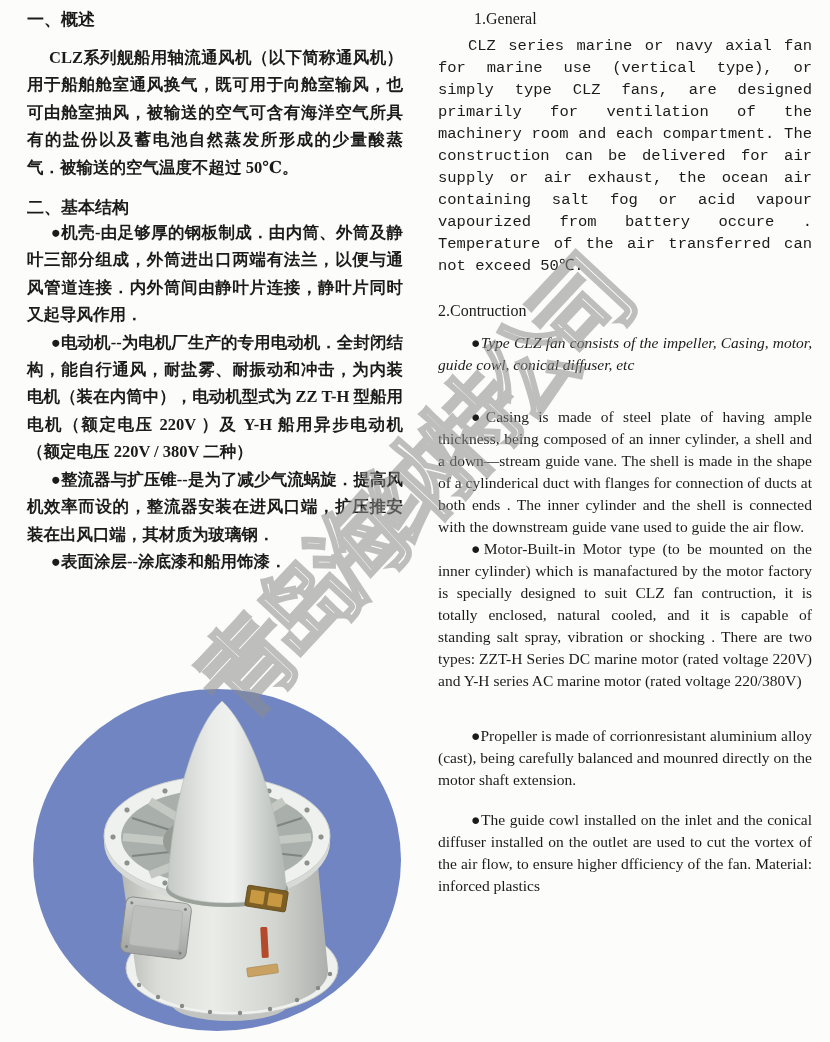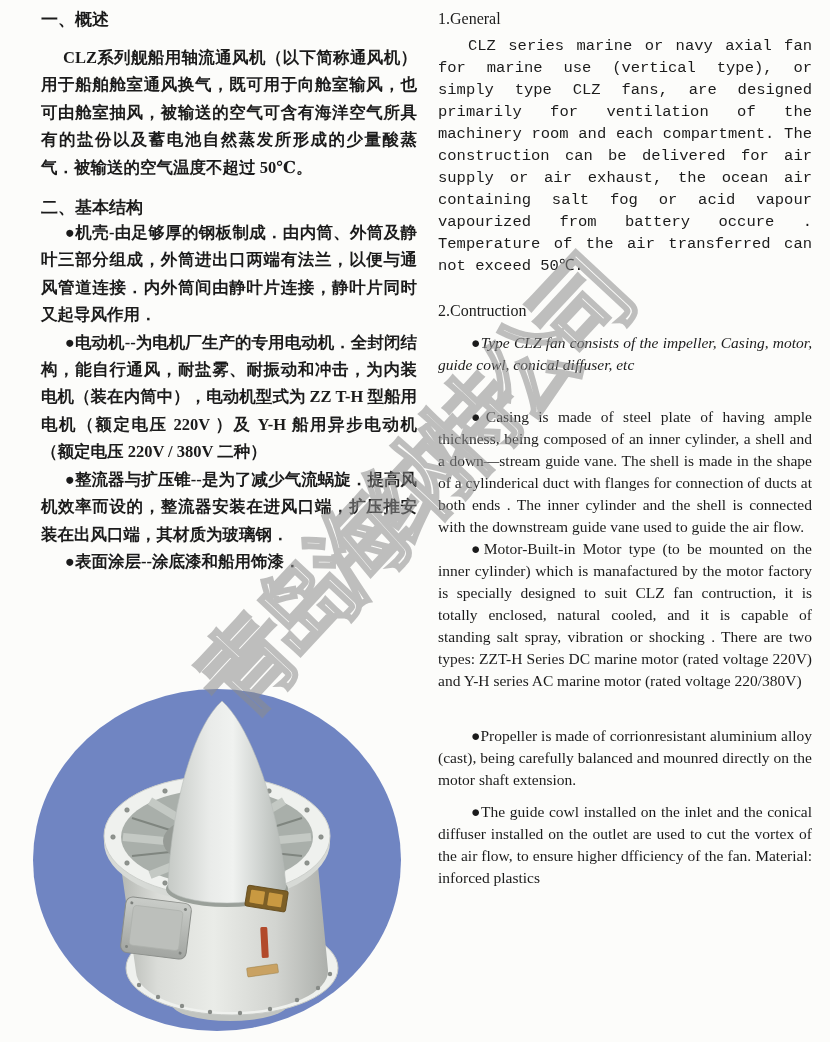--- a/index.html
+++ b/index.html
@@ -4,43 +4,43 @@
 <style>
   html,body{margin:0;padding:0;}
   body{
     width:830px;height:1042px;position:relative;overflow:hidden;
     background:#fcfcfa;
     font-family:"Liberation Serif","DejaVu Serif",serif;
     color:#1b1b1b;
   }
   .page{position:absolute;inset:0;}
   .col{position:absolute;top:0;}
-  .col-left{left:41px;width:376px;}
+  .col-left{left:27px;width:376px;}
   .col-right{left:438px;width:374px;}
   .zh{font-weight:bold;font-size:16.5px;line-height:27.4px;text-align:justify;margin:0;}
   .en{font-size:15.5px;line-height:22px;text-align:justify;margin:0;}
   h3{margin:0;font-size:17px;font-weight:bold;}
   .h-en{font-weight:normal;font-size:16px;}
   .indent-zh{text-indent:22px;}
   .indent-en{text-indent:30px;font-family:Liberation Mono, monospace;}
   .bullet-zh{text-indent:24px;}
   .bullet-en{text-indent:33px;}
   
   .lh1{margin-top:8px;}
   .lp1{margin-top:13px;}
   .lh2{margin-top:15px;}
   .lb0{margin-top:11px;}
   
-  .rh1{margin-top:10px;}
+  .rh1{margin-top:10px;margin-left:36px;}
   .rp1{margin-top:7px;}
   .rh2{margin-top:25px;}
   .rb0{margin-top:12px;font-style:italic;}
   .rb1{margin-top:30px;}
   .rb3{margin-top:33px;}
-  .rb4{margin-top:10px;}
+  .rb4{margin-top:18px;}
   
   .watermark{
     position:absolute;left:217px;top:634px;height:130px;line-height:130px;
     font-size:96px;font-weight:bold;letter-spacing:-14px;white-space:nowrap;
     transform:rotate(-47deg);transform-origin:0 50%;
     color:transparent;-webkit-text-stroke:3px #8d8d8d;
     opacity:.55;pointer-events:none;z-index:6;
     font-family:"Liberation Serif","DejaVu Serif",serif;
   }
   .photo{position:absolute;left:30px;top:660px;width:380px;height:382px;z-index:2;}

